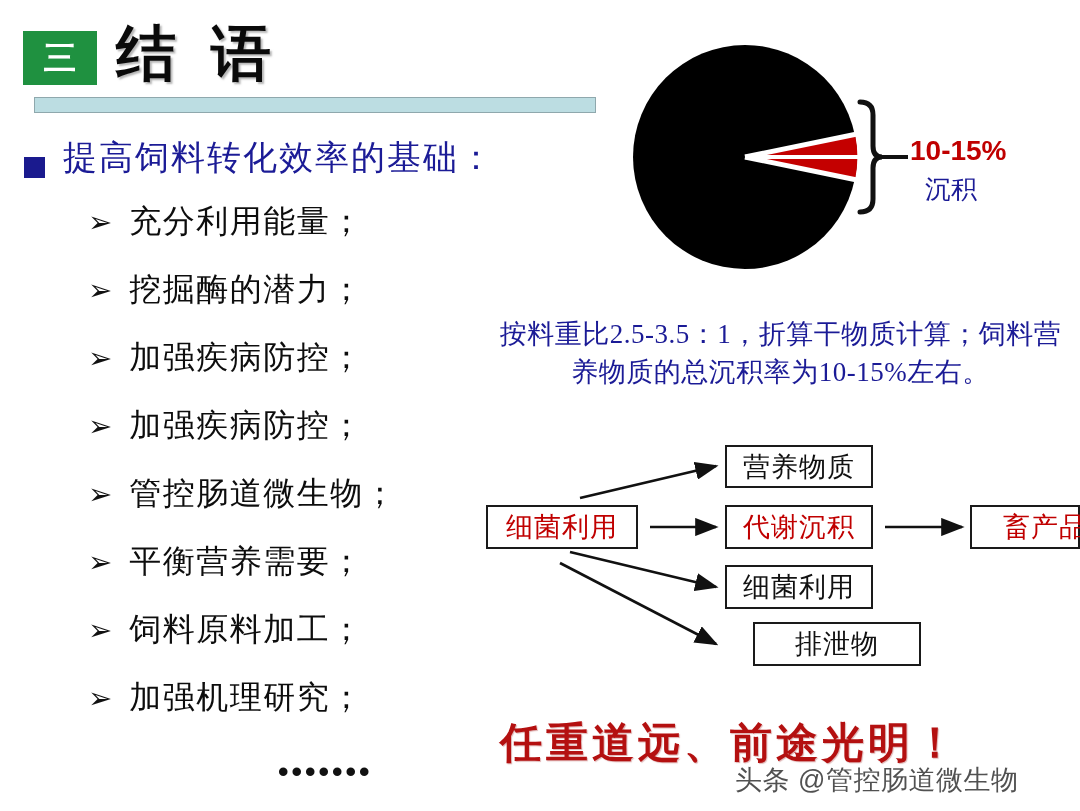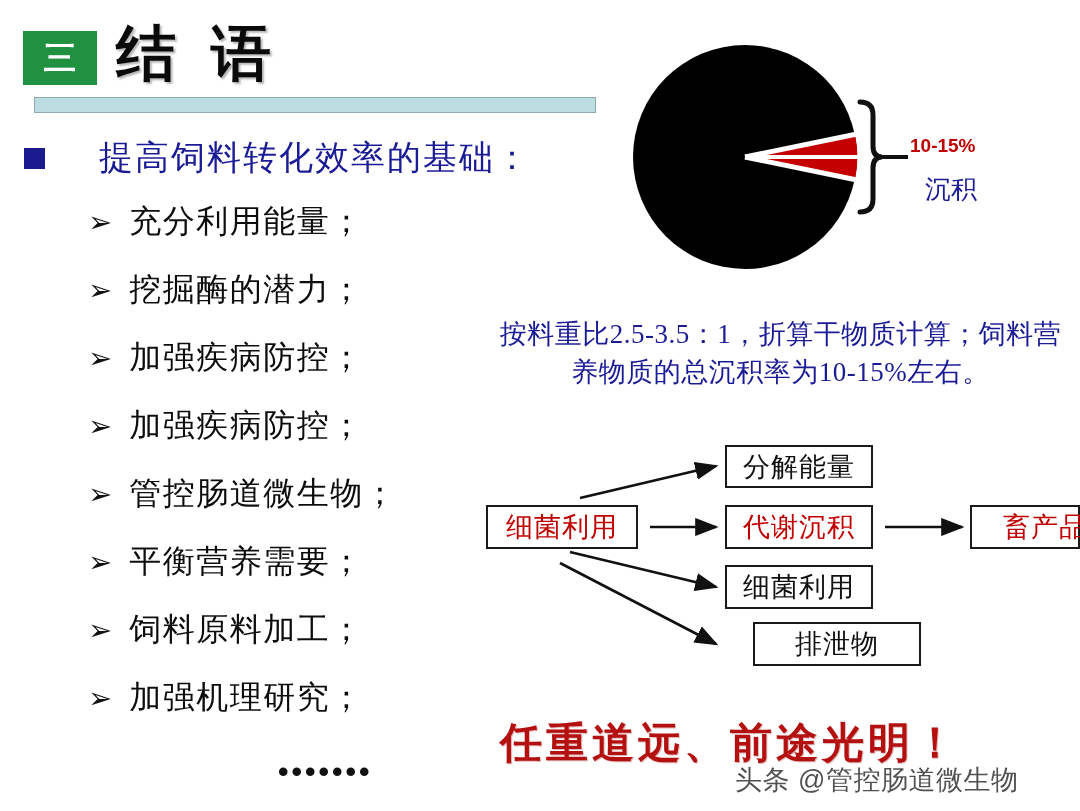--- a/index.html
+++ b/index.html
@@ -71,22 +71,21 @@
     left: 0;
     top: 130px;
     width: 500px;
     height: 681px;
   }
   #lead-bullet-row {
     position: absolute;
     left: 24px;
     top: 8px;
     display: flex;
-    align-items: center;
-    gap: 36px;
+    align-items: flex-end;
   }
   #lead-bullet-marker {
     width: 21px;
     height: 21px;
     background: #1a1a8e;
     margin-right: 18px;
     flex: 0 0 auto;
   }
   #lead-bullet-text {
     font-size: 34px;
@@ -133,21 +132,21 @@
     top: 20px;
     width: 460px;
     height: 270px;
   }
   #pie-svg { position: absolute; left: 0; top: 0; }
   #pie-percent-label {
     position: absolute;
     left: 290px;
     top: 115px;
     font-family: "Liberation Sans", "DejaVu Sans", sans-serif;
-    font-size: 19px;
+    font-size: 28px;
     font-weight: bold;
     color: #c00000;
     white-space: nowrap;
   }
   #pie-deposit-label {
     position: absolute;
     left: 305px;
     top: 152px;
     font-size: 26px;
     color: #1b1b96;
@@ -313,21 +312,21 @@
       <line x1="180" y1="97" x2="246" y2="97" stroke="#111111" stroke-width="2.6" marker-end="url(#arrowhead)"></line>
 
       <line x1="100" y1="122" x2="246" y2="157" stroke="#111111" stroke-width="2.6" marker-end="url(#arrowhead)"></line>
 
       <line x1="90" y1="133" x2="246" y2="214" stroke="#111111" stroke-width="2.6" marker-end="url(#arrowhead)"></line>
 
       <line x1="415" y1="97" x2="492" y2="97" stroke="#111111" stroke-width="2.6" marker-end="url(#arrowhead)"></line>
     </svg>
 
     <div class="flow-box red-text" id="flow-box-nutrients">细菌利用</div>
-    <div class="flow-box black-text" id="flow-box-energy">分解能量</div>
+    <div class="flow-box black-text" id="flow-box-energy">营养物质</div>
     <div class="flow-box red-text" id="flow-box-metabolic">代谢沉积</div>
     <div class="flow-box black-text" id="flow-box-bacteria">细菌利用</div>
     <div class="flow-box black-text" id="flow-box-excreta">排泄物</div>
     <div class="flow-box red-text" id="flow-box-product">畜产品</div>
   </div>
 
   <div id="closing-slogan">任重道远、前途光明！</div>
   <div id="watermark">头条 @管控肠道微生物</div>
 
 </div>

